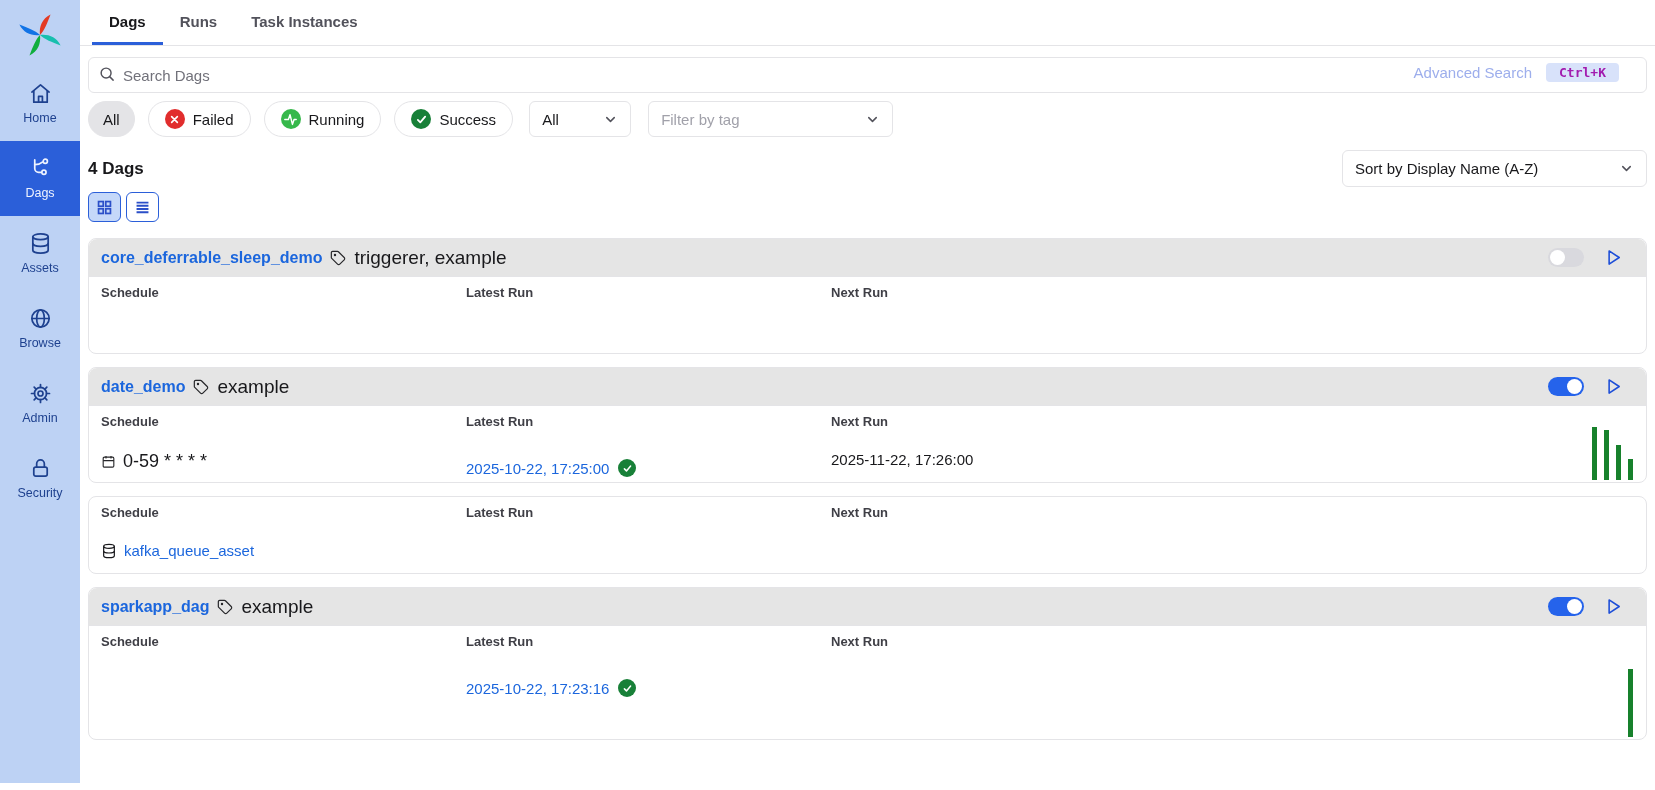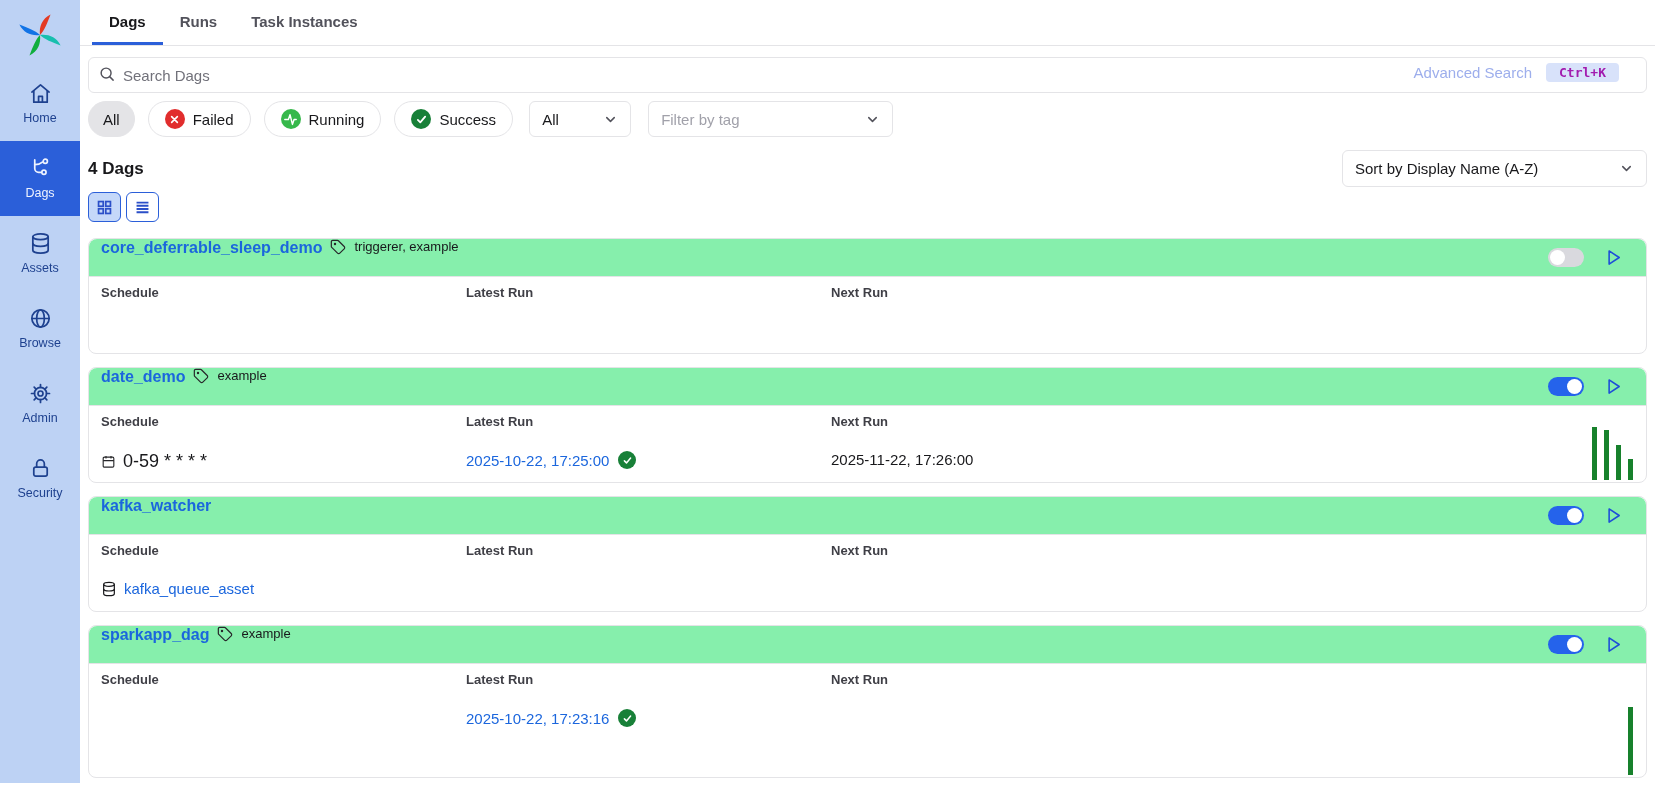--- a/index.html
+++ b/index.html
@@ -45,45 +45,45 @@
   .sel-sort { width: 305px; height: 37px; }
 
   .view-toggles { margin-top: 5px; display: flex; gap: 5px; }
   .vt-btn { width: 33px; height: 30px; border: 1px solid #2b5fd9; border-radius: 6px; background: #fff; display: flex; align-items: center; justify-content: center; cursor: pointer; }
   .vt-btn.active { background: #c5d8f9; }
   .vt-btn svg { width: 17px; height: 17px; display: block; }
 
   
   .dag-list { margin-top: 16px; display: flex; flex-direction: column; gap: 13px; }
   .card { border: 1px solid #e4e4e7; border-radius: 8px; background: #fff; }
-  .card-header { height: 38px; background: #86efac; border-bottom: 1px solid #e4e4e7; border-radius: 8px 8px 0 0; display: flex; gap: 8px; padding: 0 12px; }
+  .card-header { height: 38px; background: #e5e5e5; border-bottom: 1px solid #e4e4e7; border-radius: 8px 8px 0 0; display: flex; align-items: center; gap: 8px; padding: 0 12px; }
   .dag-name { font-size: 16px; font-weight: 700; color: #1b66dd; cursor: pointer; }
   .tag-icon svg { width: 16px; height: 16px; display: block; }
-  .dag-tags { font-size: 13px; color: #18181b; }
+  .dag-tags { font-size: 19px; color: #18181b; }
   .header-right { margin-left: auto; display: flex; align-items: center; gap: 19px; padding-right: 10px; }
   .toggle { width: 36px; height: 19px; border-radius: 10px; position: relative; cursor: pointer; }
   .toggle.off { background: #d9d9de; }
   .toggle.on { background: #2563eb; }
   .knob { width: 15px; height: 15px; border-radius: 50%; background: #fff; position: absolute; top: 2px; }
   .toggle.off .knob { left: 2px; }
   .toggle.on .knob { right: 2px; }
   .play-btn { cursor: pointer; }
   .play-btn svg { width: 21px; height: 21px; display: block; }
 
   .card-body { position: relative; height: 76px; padding: 8px 12px; }
   .card.tall .card-body { height: 113px; }
   .cols { display: grid; grid-template-columns: 365px 365px 1fr; }
   .col-label { font-size: 13px; font-weight: 700; color: #3f3f46; }
   .vals { margin-top: 22px; }
   .val-schedule { display: none; align-items: center; gap: 7px; font-size: 18px; color: #18181b; }
   .val-schedule svg { width: 15px; height: 15px; display: block; }
   .val-asset { display: none; align-items: center; gap: 7px; }
   .val-asset svg { width: 16px; height: 16px; display: block; }
   .asset-link, .run-link { color: #1b66dd; font-size: 15px; cursor: pointer; }
-  .val-latest { display: none; align-items: center; gap: 9px; }
+  .val-latest { display: none; align-items: center; gap: 9px; margin-top: 8px; }
   .check-badge { width: 18px; height: 18px; border-radius: 50%; background: #188038; display: flex; align-items: center; justify-content: center; }
   .check-badge svg { width: 11px; height: 11px; display: block; }
   .next-run-val { font-size: 15px; color: #18181b; }
   .bars { position: absolute; right: 13px; bottom: 2px; display: flex; align-items: flex-end; gap: 7px; }
   .bar { width: 5px; background: #17812c; cursor: pointer; }
 </style>
 </head>
 <body>
 
 <nav class="sidebar">
@@ -354,34 +354,20 @@
       </div>
       <div class="bars">
               <div class="bar" style="height: 53px;"></div>
               <div class="bar" style="height: 50px;"></div>
               <div class="bar" style="height: 35px;"></div>
               <div class="bar" style="height: 21px;"></div>
             </div>
     </div>
   </div>
         <div class="card">
-    <div class="card-header">
-      <span class="dag-name">kafka_watcher</span>
-
-      <span class="header-right">
-        <span class="toggle on">
-                <span class="knob"></span>
-              </span>
-        <span class="play-btn">
-          <svg viewBox="0 0 24 24" fill="none" stroke="#1d4ed8" stroke-width="1.8" stroke-linejoin="round">
-                  <path d="M7 4.5 18.5 12 7 19.5Z"></path>
-                </svg>
-        </span>
-      </span>
-    </div>
     <div class="card-body">
       <div class="cols">
         <span class="col-label">Schedule</span>
         <span class="col-label">Latest Run</span>
         <span class="col-label">Next Run</span>
       </div>
       <div class="cols vals">
         <span>
           
           <span class="val-asset" style="display: inline-flex;">

